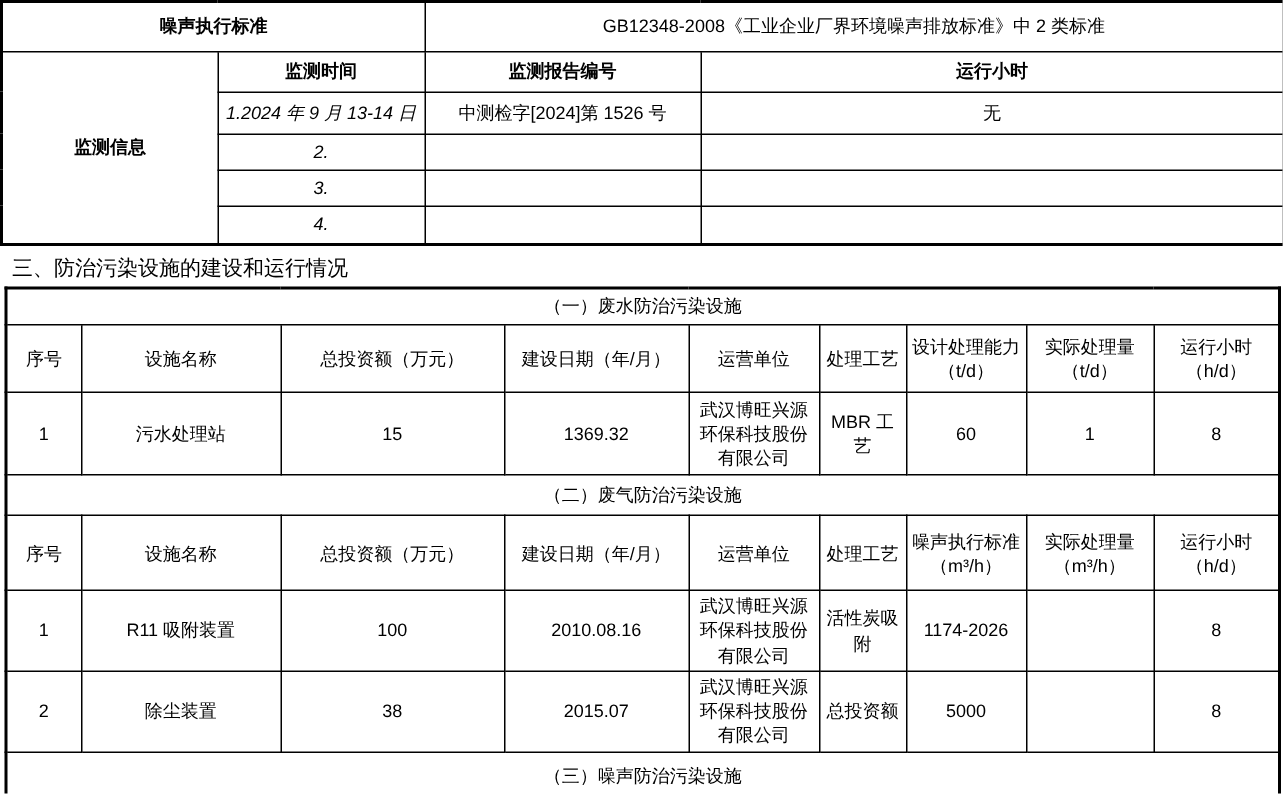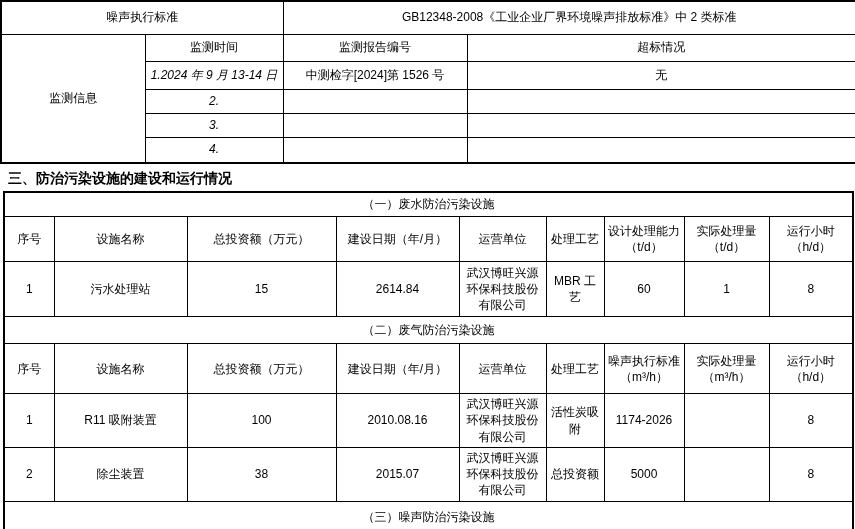--- a/index.html
+++ b/index.html
@@ -16,27 +16,27 @@
   .t-top { width: 855px; border: 2px solid #000; }
   .t-top td {
     border: 1px solid #000;
     font-size: 12px;
     text-align: center;
     vertical-align: middle;
     padding: 2px 4px;
     overflow: hidden;
     line-height: 1.25;
   }
-  .bold { font-weight: normal; font-size: 13px; margin-top: 32px; }
+  .bold { font-weight: bold; font-size: 13px; margin-top: 32px; }
   .left { text-align: left; font-style: italic; }
   .nowrap { white-space: nowrap; }
 
   
   .section-title {
-    font-weight: bold;
+    font-weight: normal;
     font-size: 14px;
     padding: 6px 8px 4px 8px;
     line-height: 1.2;
   }
 
   
   .t-main { width: 849px; margin-left: 3px; border: 2px solid #000; }
   .t-main td {
     border: 1px solid #000;
     font-size: 12px;
@@ -74,21 +74,21 @@
   </colgroup>
   <tbody>
       <tr class="h33">
     <td colspan="2" class="bold">噪声执行标准</td>
     <td colspan="2">GB12348-2008《工业企业厂界环境噪声排放标准》中 2 类标准</td>
   </tr>
   <tr class="h27">
     <td rowspan="5" class="bold">监测信息</td>
     <td class="bold">监测时间</td>
     <td class="bold">监测报告编号</td>
-    <td class="bold">超标情况</td>
+    <td class="bold">运行小时</td>
   </tr>
   <tr class="h28">
     <td class="left nowrap">1.2024 年 9 月 13-14 日</td>
     <td class="nowrap">中测检字[2024]第 1526 号</td>
     <td>无</td>
   </tr>
   <tr class="h24">
     <td class="left">2.</td>
     <td></td>
     <td></td>
@@ -133,21 +133,21 @@
     <td>运营单位</td>
     <td>处理工艺</td>
     <td>设计处理能力（t/d）</td>
     <td>实际处理量（t/d）</td>
     <td>运行小时（h/d）</td>
   </tr>
   <tr class="h55">
     <td>1</td>
     <td>污水处理站</td>
     <td>15</td>
-    <td>2614.84</td>
+    <td>1369.32</td>
     <td>武汉博旺兴源环保科技股份有限公司</td>
     <td>MBR 工艺</td>
     <td>60</td>
     <td>1</td>
     <td>8</td>
   </tr>
 
   <tr class="h27">
     <td colspan="9" class="band">（二）废气防治污染设施</td>
   </tr>

